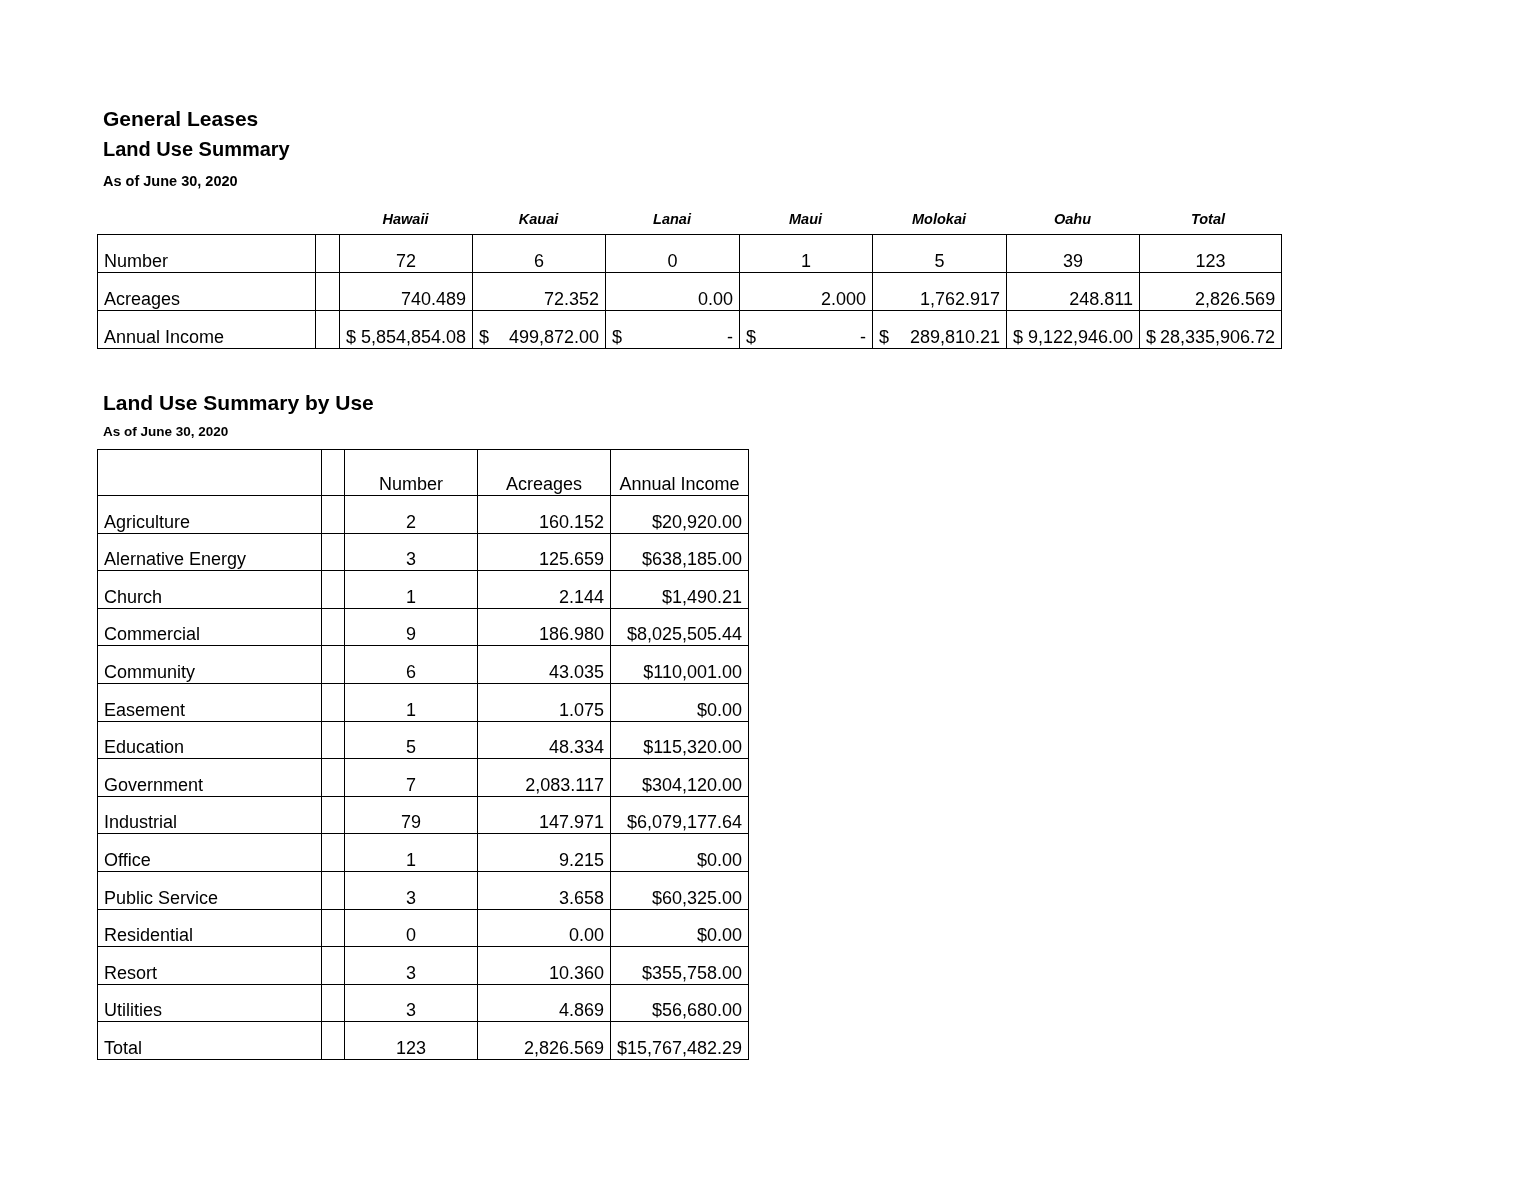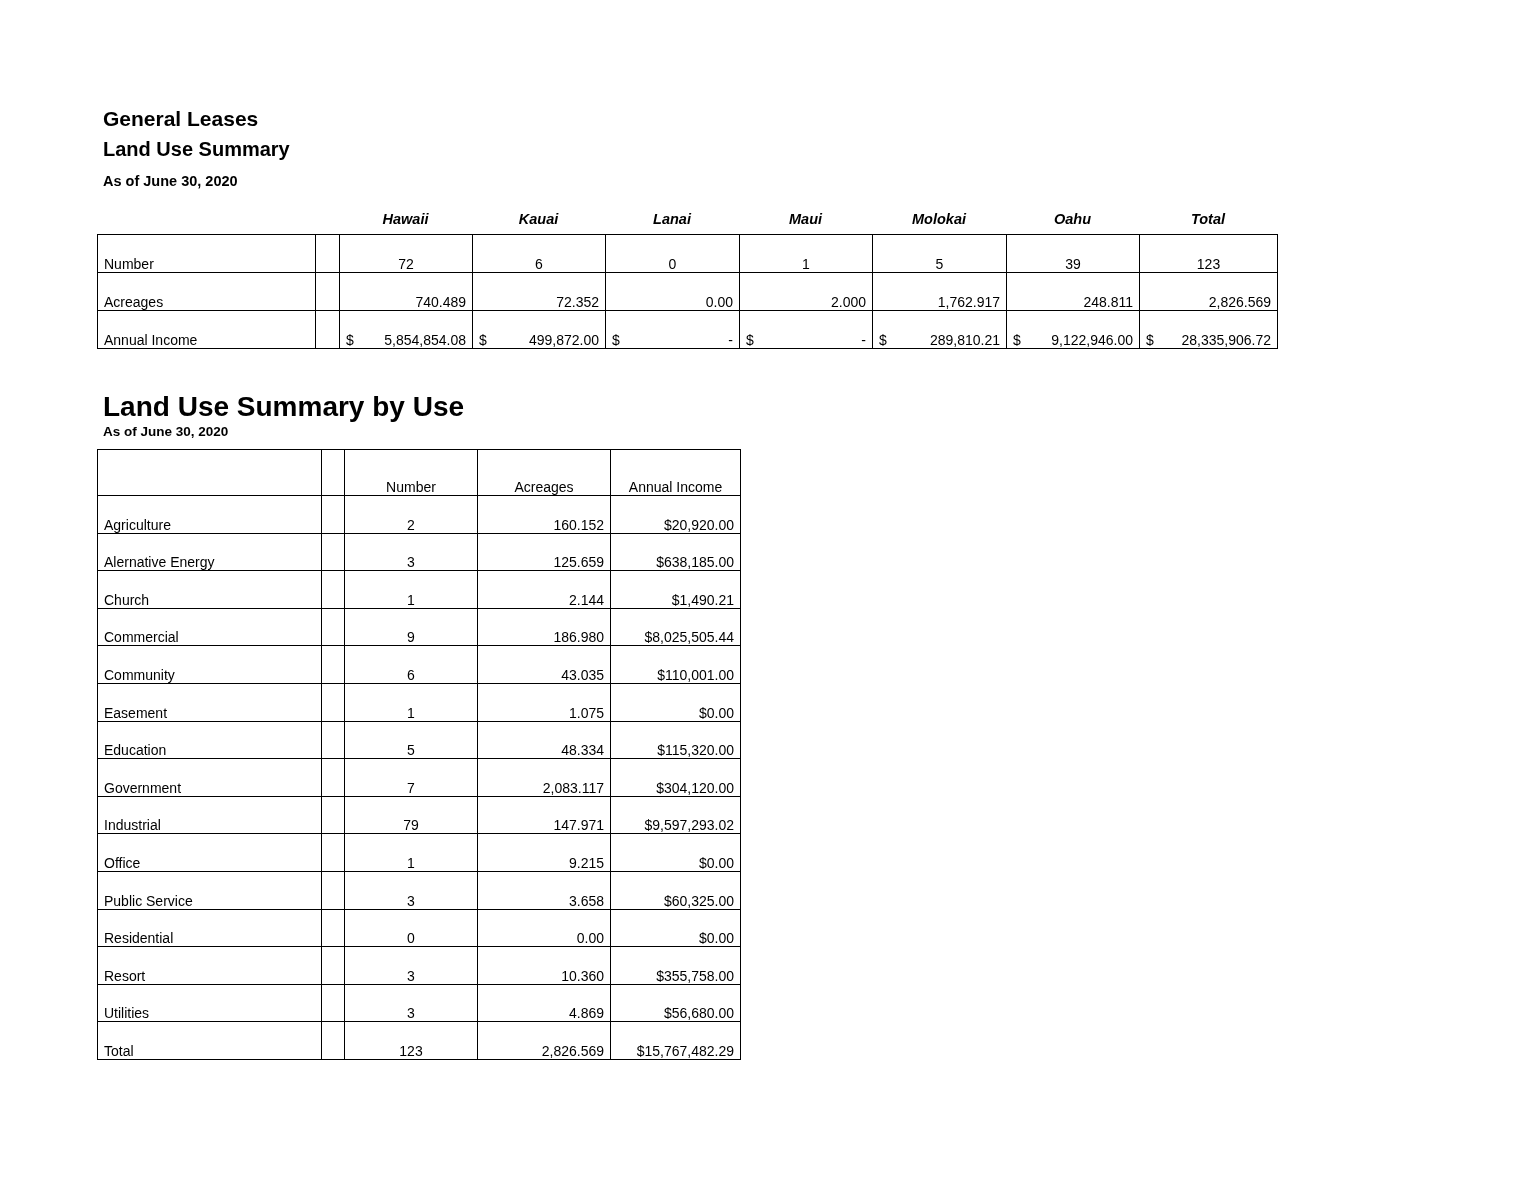--- a/index.html
+++ b/index.html
@@ -29,29 +29,29 @@
     position: absolute;
     left: 103px;
     font-weight: bold;
     letter-spacing: 0px;
     white-space: nowrap;
   }
   #title-general-leases { top: 107px; font-size: 21px; }
   #title-land-use-summary { top: 138px; font-size: 20px; }
   #subtitle-asof-1 { top: 173px; font-size: 14.5px; }
 
-  #title-land-use-by-use { top: 391px; font-size: 28px; }
+  #title-land-use-by-use { top: 391px; font-size: 21px; }
   #subtitle-asof-2 { top: 424px; font-size: 13.5px; }
 
   
   table.grid {
     position: absolute;
     border-collapse: collapse;
     table-layout: fixed;
-    font-size: 14px;
+    font-size: 18px;
     background: #fff;
   }
   table.grid td, table.grid th {
     border: 1.6px solid #000;
     padding: 0 6px;
     vertical-align: bottom;
     font-weight: normal;
     background: #fff;
     box-sizing: border-box;
     overflow: hidden;
@@ -278,21 +278,21 @@
           <td class="spacer-col"></td>
           <td class="cell-center">7</td>
           <td class="cell-right">2,083.117</td>
           <td class="cell-right">$304,120.00</td>
         </tr>
         <tr>
           <td class="cell-label">Industrial</td>
           <td class="spacer-col"></td>
           <td class="cell-center">79</td>
           <td class="cell-right">147.971</td>
-          <td class="cell-right">$9,597,293.02</td>
+          <td class="cell-right">$6,079,177.64</td>
         </tr>
         <tr>
           <td class="cell-label">Office</td>
           <td class="spacer-col"></td>
           <td class="cell-center">1</td>
           <td class="cell-right">9.215</td>
           <td class="cell-right">$0.00</td>
         </tr>
         <tr>
           <td class="cell-label">Public Service</td>

